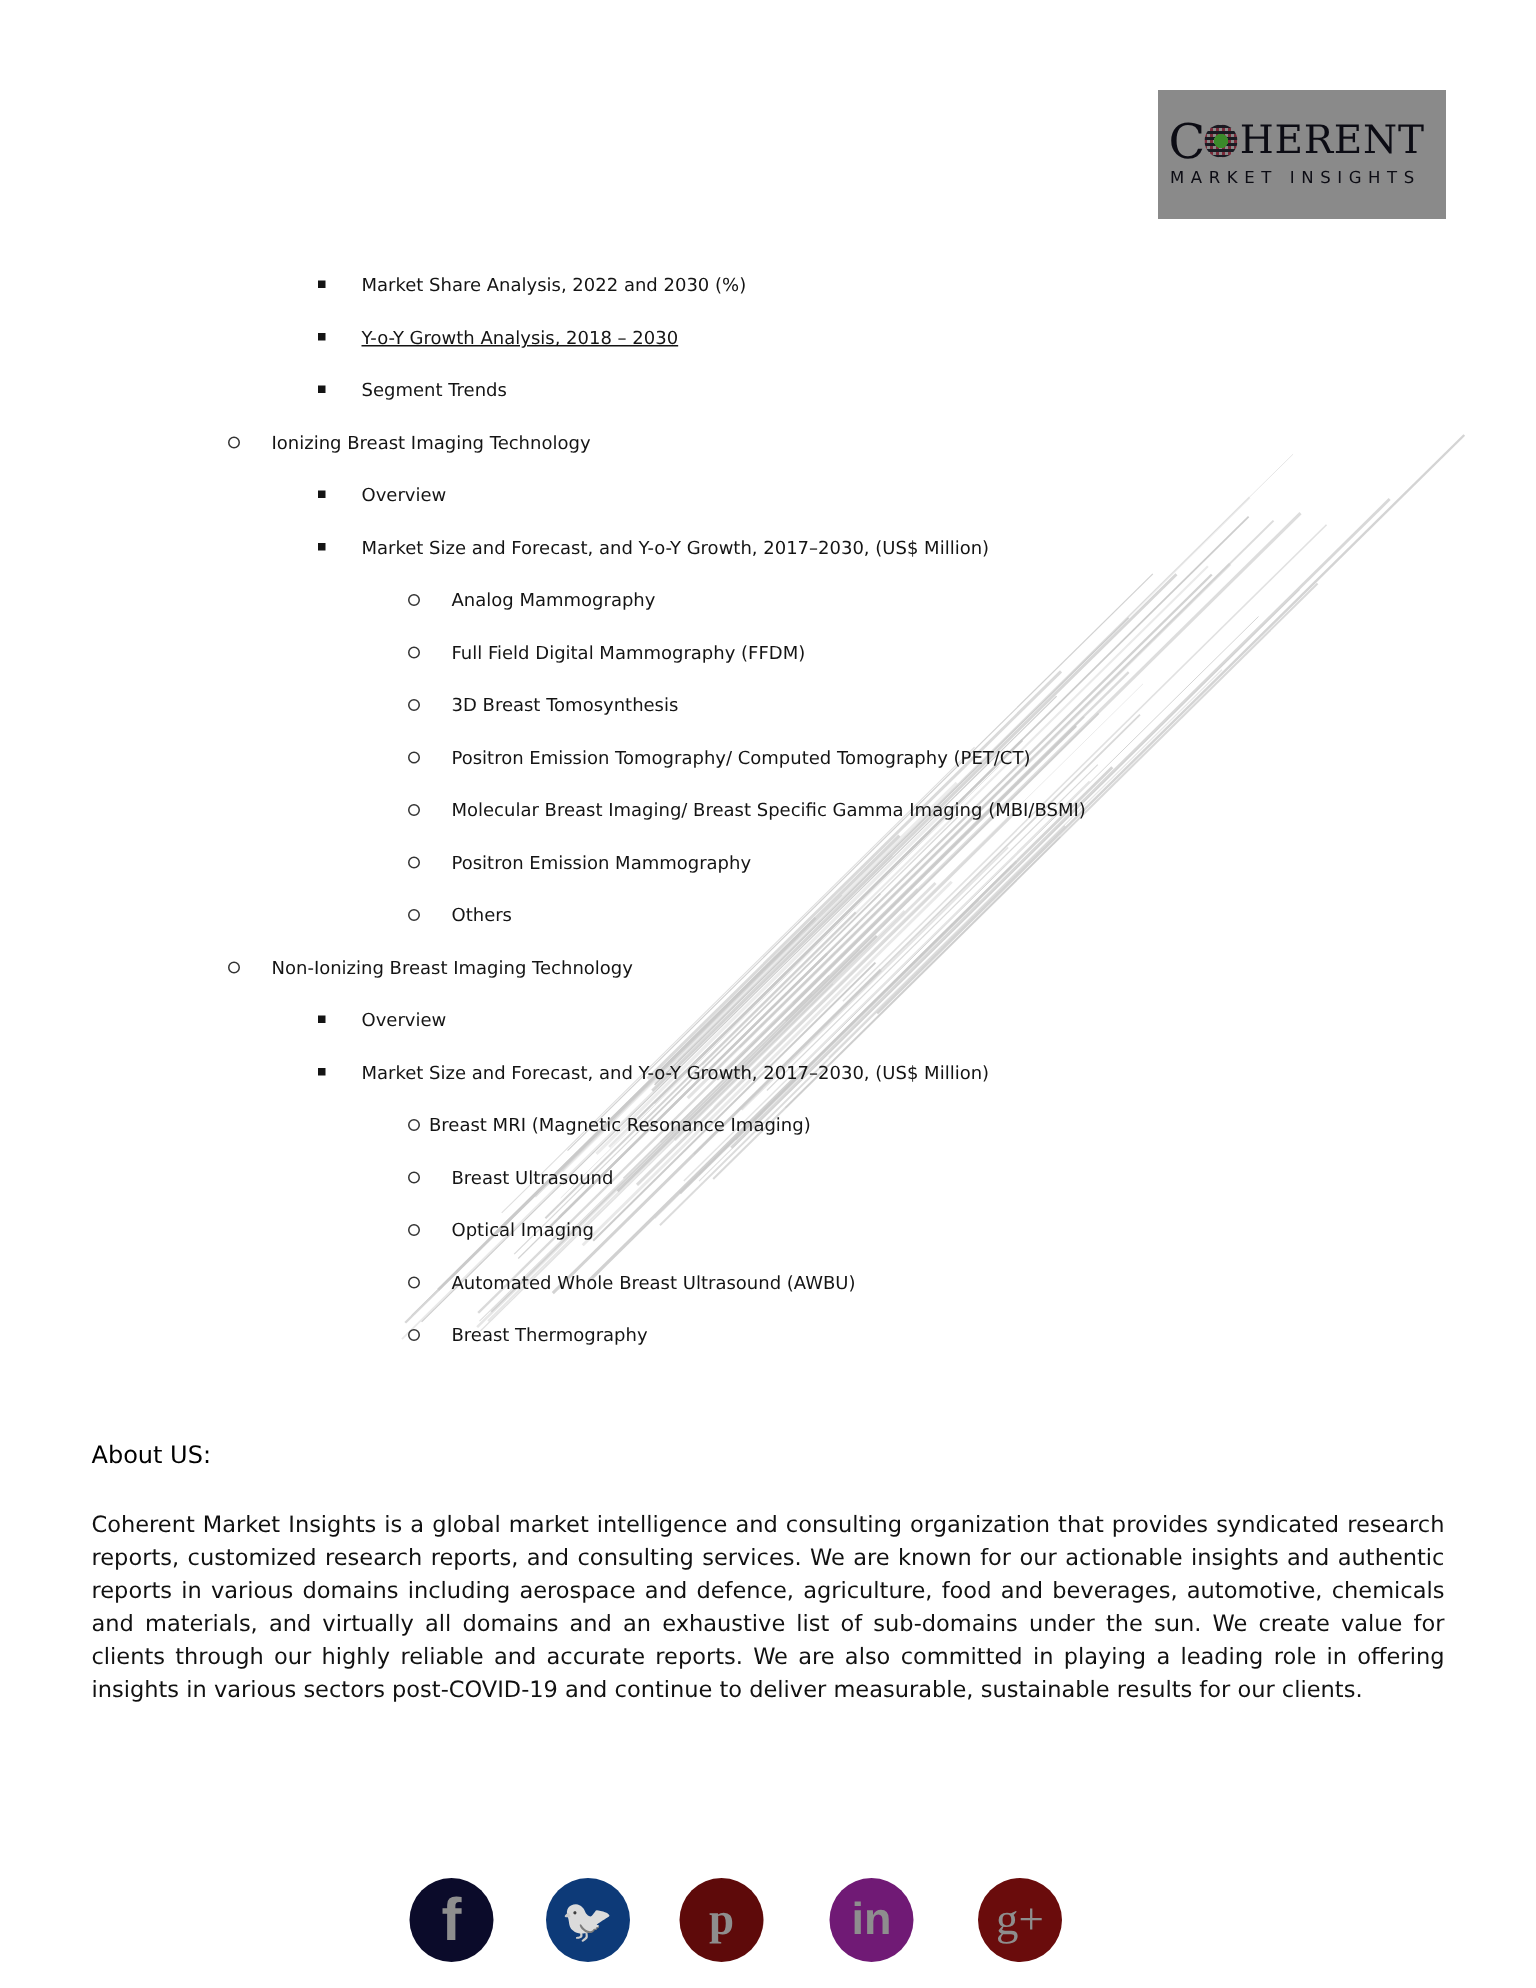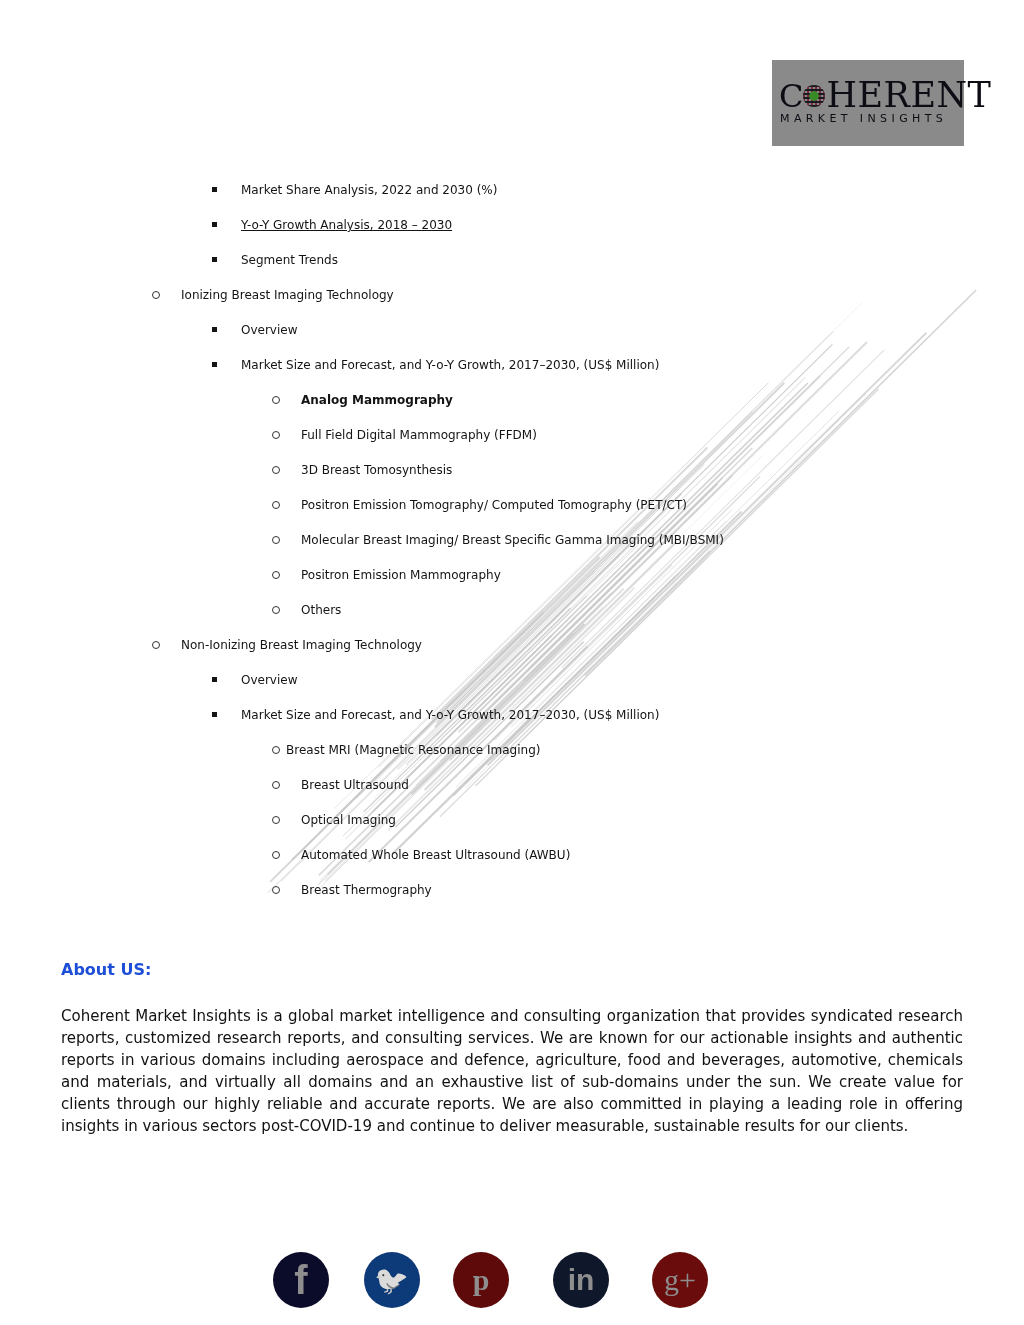--- a/index.html
+++ b/index.html
@@ -10,38 +10,38 @@
     .logo {
       position: absolute; left: 772px; top: 60px; width: 192px; height: 86px;
       background: #8a8a8a; box-sizing: border-box;
     }
     .logo-top {
       position: absolute; left: 7px; top: 18px; font-family: "DejaVu Serif", "Liberation Serif", serif;
       font-size: 30px; color: #0c0c14; letter-spacing: 0px; line-height: 1; white-space: nowrap;
       display: flex; align-items: center;
     }
     .logo-top .c { font-size: 32px; }
-    .logo-top .rest { font-size: 35px; letter-spacing: 0.5px; }
+    .logo-top .rest { font-size: 26px; letter-spacing: 0.5px; }
     .logo-o {
       width: 22px; height: 22px; margin: 0 1px 0 0; position: relative; border-radius: 50%;
       background:
         radial-gradient(circle, #3b8a2a 0 30%, transparent 31%),
         repeating-linear-gradient(0deg, #1a1a22 0 2px, transparent 2px 4px),
         repeating-linear-gradient(90deg, #7a2a3a 0 2px, transparent 2px 4px);
     }
     .logo-bottom {
       position: absolute; left: 8px; top: 52px; font-size: 11px; letter-spacing: 4.4px;
       color: #0c0c14; font-family: "DejaVu Sans", sans-serif; white-space: nowrap;
     }
     .watermark { position: absolute; left: 0; top: 0; width: 1024px; height: 1325px; pointer-events: none; }
     .row { position: absolute; font-size: 12px; line-height: 20px; white-space: nowrap; color: #141414; }
     .bul { position: absolute; font-size: 15px; line-height: 20px; color: #141414; }
     .sq { display: inline-block; width: 5px; height: 5px; background: #141414; }
     .circ { display: inline-block; width: 6px; height: 6px; border: 1px solid #333; border-radius: 50%; }
-    .about-title { position: absolute; left: 61px; top: 960px; font-weight: bold; font-size: 16px; color: #1d4ed8; }
+    .about-title { position: absolute; left: 61px; top: 960px; font-weight: normal; font-size: 16px; color: #000000; }
     .about-text {
       position: absolute; left: 61px; top: 1005px; width: 902px; font-size: 15px; line-height: 22px;
       text-align: justify; color: #111;
     }
     .social { position: absolute; top: 1252px; width: 56px; height: 56px; border-radius: 50%; display: flex; align-items: center; justify-content: center; color: #8e8e8e; font-weight: bold; }
   </style>
 </head>
 <body>
 
 <svg class="watermark" viewBox="0 0 1024 1325">
@@ -135,21 +135,21 @@
     <div class="row" style="left: 241px; top: 215px; text-decoration: underline;">Y-o-Y Growth Analysis, 2018 – 2030</div>
     <span class="bul" style="left: 212px; top: 257px; line-height: 0;"><span class="sq"></span></span>
     <div class="row" style="left: 241px; top: 250px;">Segment Trends</div>
     <span class="bul" style="left: 152px; top: 291px; line-height: 0;"><span class="circ"></span></span>
     <div class="row" style="left: 181px; top: 285px;">Ionizing Breast Imaging Technology</div>
     <span class="bul" style="left: 212px; top: 327px; line-height: 0;"><span class="sq"></span></span>
     <div class="row" style="left: 241px; top: 320px;">Overview</div>
     <span class="bul" style="left: 212px; top: 362px; line-height: 0;"><span class="sq"></span></span>
     <div class="row" style="left: 241px; top: 355px;">Market Size and Forecast, and Y-o-Y Growth, 2017–2030, (US$ Million)</div>
     <span class="bul" style="left: 272px; top: 396px; line-height: 0;"><span class="circ"></span></span>
-    <div class="row" style="left: 301px; top: 390px; font-weight: bold;">Analog Mammography</div>
+    <div class="row" style="left: 301px; top: 390px;">Analog Mammography</div>
     <span class="bul" style="left: 272px; top: 431px; line-height: 0;"><span class="circ"></span></span>
     <div class="row" style="left: 301px; top: 425px;">Full Field Digital Mammography (FFDM)</div>
     <span class="bul" style="left: 272px; top: 466px; line-height: 0;"><span class="circ"></span></span>
     <div class="row" style="left: 301px; top: 460px;">3D Breast Tomosynthesis</div>
     <span class="bul" style="left: 272px; top: 501px; line-height: 0;"><span class="circ"></span></span>
     <div class="row" style="left: 301px; top: 495px;">Positron Emission Tomography/ Computed  Tomography (PET/CT)</div>
     <span class="bul" style="left: 272px; top: 536px; line-height: 0;"><span class="circ"></span></span>
     <div class="row" style="left: 301px; top: 530px;">Molecular Breast Imaging/ Breast Specific Gamma Imaging (MBI/BSMI)</div>
     <span class="bul" style="left: 272px; top: 571px; line-height: 0;"><span class="circ"></span></span>
     <div class="row" style="left: 301px; top: 565px;">Positron Emission Mammography</div>
@@ -179,19 +179,19 @@
 <div id="social">
     <div class="social" style="left: 273px; background: rgb(11, 11, 42);">
       <span style="font-size: 40px; font-family: &quot;Liberation Sans&quot;, sans-serif;">f</span>
     </div>
     <div class="social" style="left: 364px; background: rgb(13, 58, 120);">
       <span style="font-size: 28px; filter: grayscale(1) brightness(1.4);">🐦</span>
     </div>
     <div class="social" style="left: 453px; background: rgb(94, 10, 10);">
       <span style="font-size: 30px; font-family: &quot;Liberation Serif&quot;, serif;">p</span>
     </div>
-    <div class="social" style="left: 553px; background: #0f172a;">
+    <div class="social" style="left: 553px; background: #701a75;">
       <span style="font-size: 30px; font-family: &quot;Liberation Sans&quot;, sans-serif;">in</span>
     </div>
     <div class="social" style="left: 652px; background: rgb(106, 12, 12);">
       <span style="font-size: 30px; font-family: &quot;Liberation Serif&quot;, serif; font-weight: normal;">g+</span>
     </div>
   </div>
 
 </body></html>

